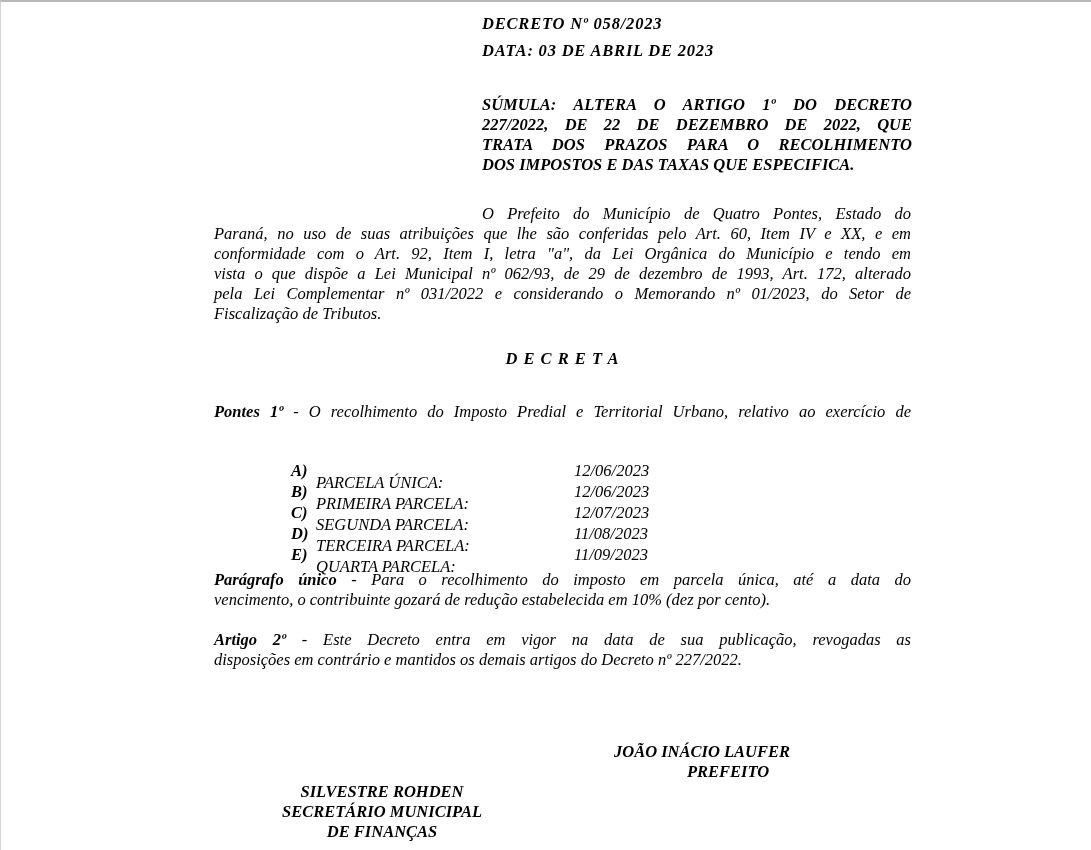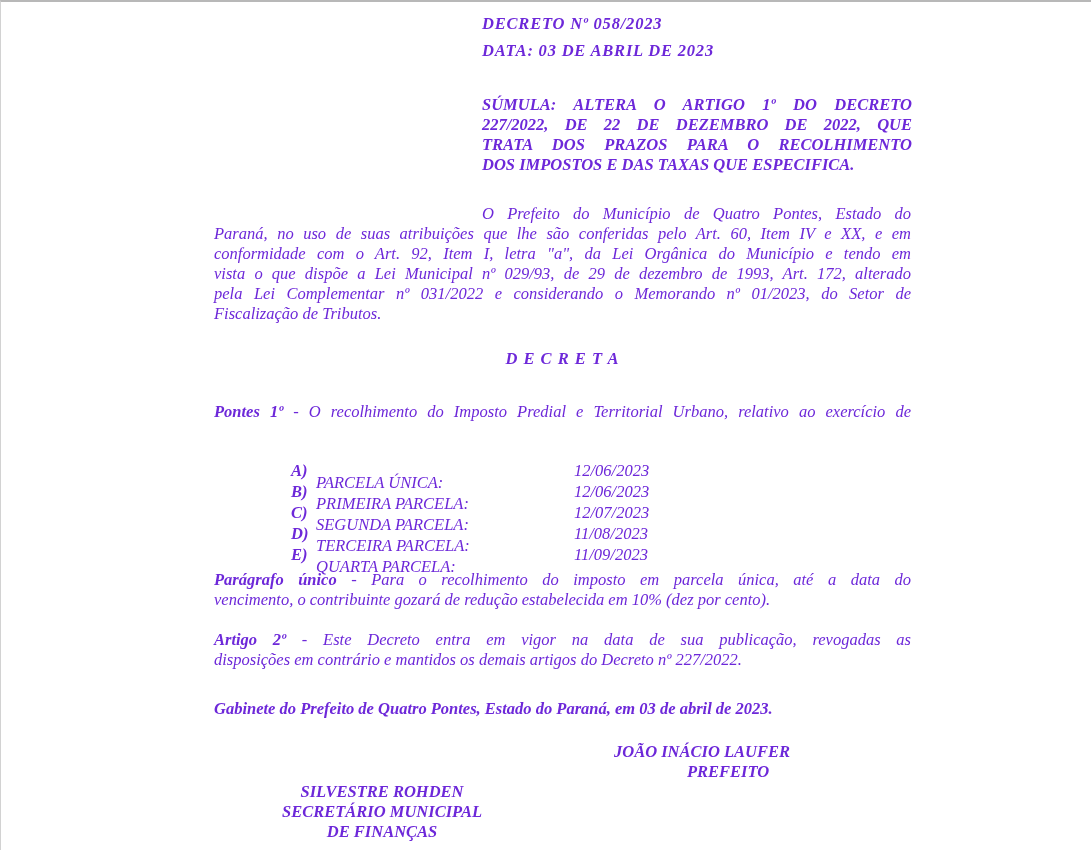--- a/index.html
+++ b/index.html
@@ -10,21 +10,21 @@
   .page {
     position: relative;
     width: 1091px;
     height: 850px;
     background: #ffffff;
     box-sizing: border-box;
     border-top: 2px solid #b8b8b8;
     border-left: 1px solid #d2d2d2;
     font-family: "Liberation Serif", "DejaVu Serif", serif;
     font-style: italic;
-    color: #6d28d9;
+    color: #000000;
     font-size: 16.5px;
     overflow: hidden;
   }
   .abs { position: absolute; }
   .bold { font-weight: bold; }
   
   .jl {
     text-align: justify;
     text-align-last: justify;
     line-height: 20px;
@@ -72,21 +72,21 @@
     <div class="jl">SÚMULA: ALTERA O ARTIGO 1º DO DECRETO</div>
     <div class="jl">227/2022, DE 22 DE DEZEMBRO DE 2022, QUE</div>
     <div class="jl">TRATA DOS PRAZOS PARA O RECOLHIMENTO</div>
     <div class="jl-last">DOS IMPOSTOS E DAS TAXAS QUE ESPECIFICA.</div>
   </div>
 
   <div class="abs" id="preamble-block">
     <div class="jl first">O Prefeito do Município de Quatro Pontes, Estado do</div>
     <div class="jl">Paraná, no uso de suas atribuições que lhe são conferidas pelo Art. 60, Item IV e XX, e em</div>
     <div class="jl">conformidade com o Art. 92, Item I, letra "a", da Lei Orgânica do Município e tendo em</div>
-    <div class="jl">vista o que dispõe a Lei Municipal nº 029/93, de 29 de dezembro de 1993, Art. 172, alterado</div>
+    <div class="jl">vista o que dispõe a Lei Municipal nº 062/93, de 29 de dezembro de 1993, Art. 172, alterado</div>
     <div class="jl">pela Lei Complementar nº 031/2022 e considerando o Memorando nº 01/2023, do Setor de</div>
     <div class="jl-last">Fiscalização de Tributos.</div>
   </div>
 
   <div class="abs" id="decreta-heading">D E C R E T A</div>
 
   <div class="abs" id="article1-block">
     <div class="jl"><b class="bold">Pontes 1º</b><span> - O recolhimento do Imposto Predial e Territorial Urbano, relativo ao exercício de</span></div>
   </div>
 
@@ -121,21 +121,20 @@
   <div class="abs" id="paragraph-block">
     <div class="jl"><b class="bold">Parágrafo único</b><span> - Para o recolhimento do imposto em parcela única, até a data do</span></div>
     <div class="jl-last">vencimento, o contribuinte gozará de redução estabelecida em 10% (dez por cento).</div>
   </div>
 
   <div class="abs" id="article2-block">
     <div class="jl"><b class="bold">Artigo 2º</b><span> - Este Decreto entra em vigor na data de sua publicação, revogadas as</span></div>
     <div class="jl-last">disposições em contrário e mantidos os demais artigos do Decreto nº 227/2022.</div>
   </div>
 
-  <div class="abs" id="closing-block">Gabinete do Prefeito de Quatro Pontes, Estado do Paraná, em 03 de abril de 2023.</div>
 
   <div class="abs" id="sig-mayor-name">JOÃO INÁCIO LAUFER</div>
   <div class="abs" id="sig-mayor-title">PREFEITO</div>
 
   <div class="abs" id="sig-secretary-block">
     <div>SILVESTRE ROHDEN</div>
     <div>SECRETÁRIO MUNICIPAL</div>
     <div>DE FINANÇAS</div>
   </div>
 

